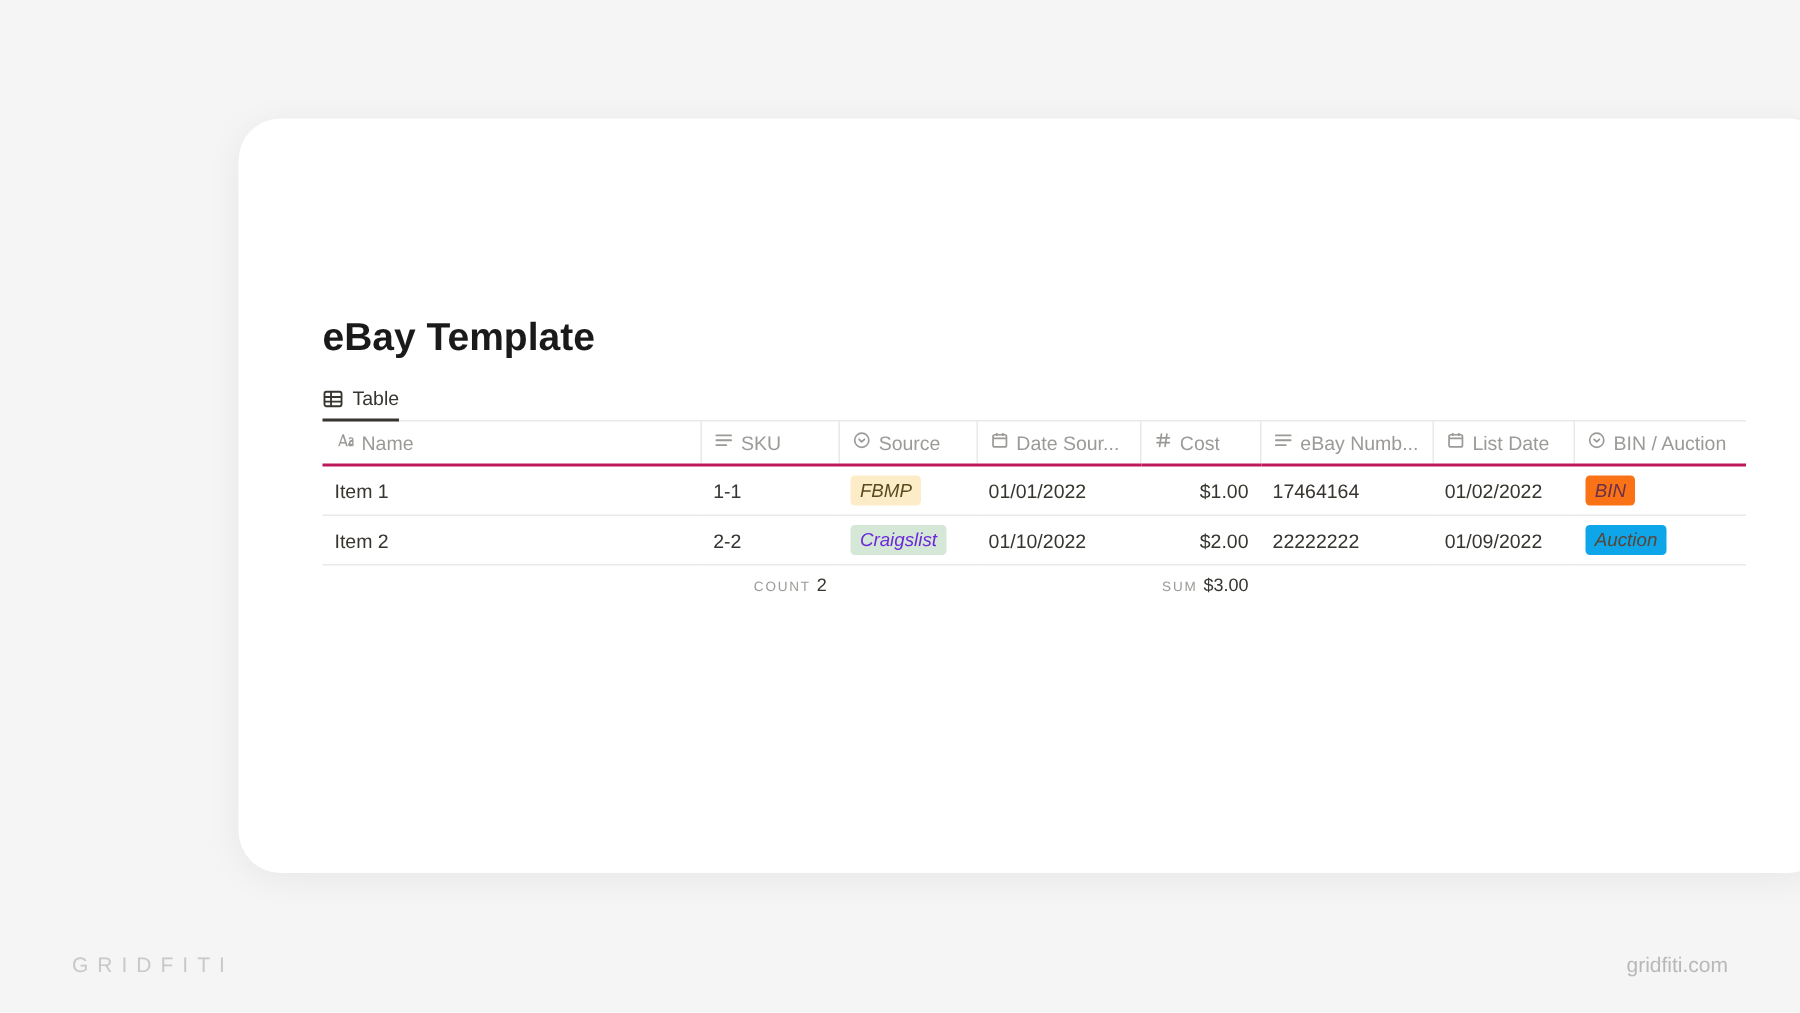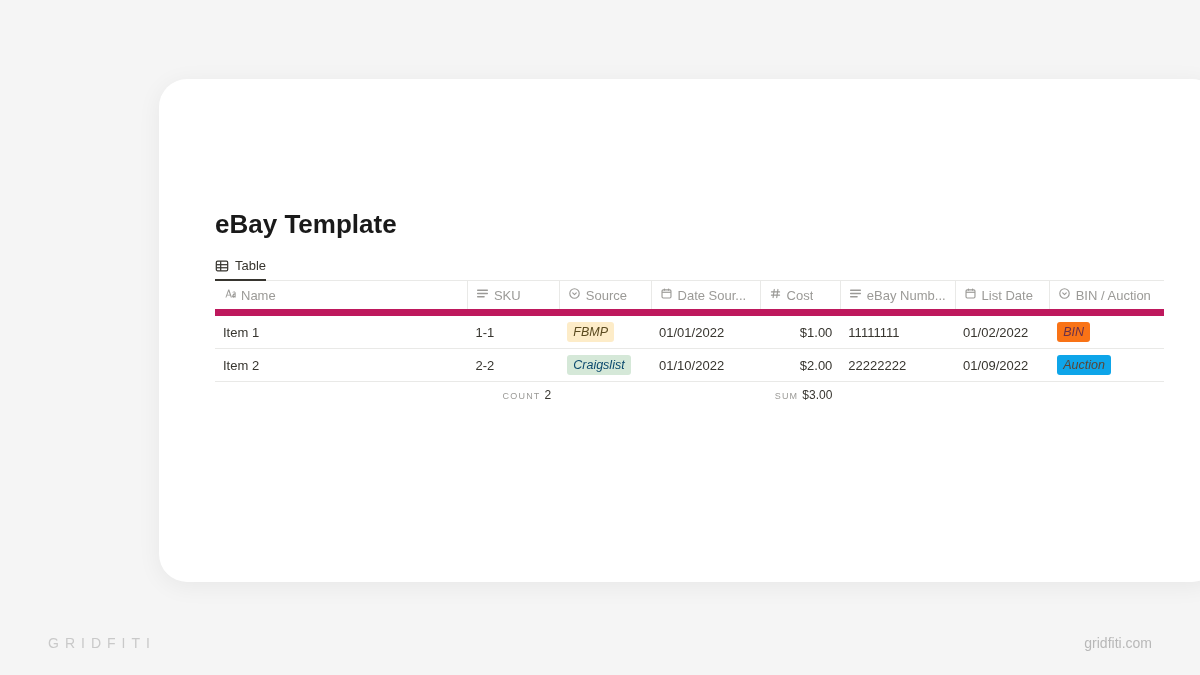--- a/index.html
+++ b/index.html
@@ -48,21 +48,21 @@
   }
   .tab-icon svg { display: block; }
   .db-table {
     width: 100%;
     border-collapse: collapse;
     table-layout: fixed;
     font-size: 13px;
   }
   .db-table th {
     border-top: 1px solid #e9e9e7;
-    border-bottom: 7px solid #be185d;
+    border-bottom: 2px solid #be185d;
     border-right: 1px solid #e9e9e7;
     text-align: left;
     font-weight: 400;
     color: #9b9a97;
     padding: 6px 8px;
     white-space: nowrap;
     overflow: hidden;
     text-overflow: ellipsis;
   }
   .db-table th:last-child { border-right: none; }
@@ -85,21 +85,21 @@
   .cell-right { text-align: right; }
   .tag {
     display: inline-block;
     padding: 1px 6px;
     border-radius: 3px;
     font-size: 12.5px;
     line-height: 18px;
     font-style: italic;
   }
   .tag-yellow { background: #fdecc8; color: #5a4a1f; }
-  .tag-green  { background: #d5e8d8; color: #0c4a6e; }
+  .tag-green  { background: #d5e8d8; color: #6d28d9; }
   .tag-pink   { background: #f97316; color: #6a3049; }
   .tag-brown  { background: #0ea5e9; color: #5a4534; }
   .summary-row td {
     border-bottom: none;
     color: #9b9a97;
     font-size: 11px;
     padding-top: 6px;
   }
   .summary-label {
     letter-spacing: 1.2px;
@@ -240,21 +240,21 @@
             </th>
           </tr>
       </thead>
       <tbody id="tbody">
           <tr>
             <td>Item 1</td>
             <td>1-1</td>
             <td><span class="tag tag-yellow">FBMP</span></td>
             <td>01/01/2022</td>
             <td class="cell-right">$1.00</td>
-            <td>11111111</td>
+            <td>17464164</td>
             <td>01/02/2022</td>
             <td><span class="tag tag-pink">BIN</span></td>
           </tr>
           <tr>
             <td>Item 2</td>
             <td>2-2</td>
             <td><span class="tag tag-green">Craigslist</span></td>
             <td>01/10/2022</td>
             <td class="cell-right">$2.00</td>
             <td>22222222</td>

